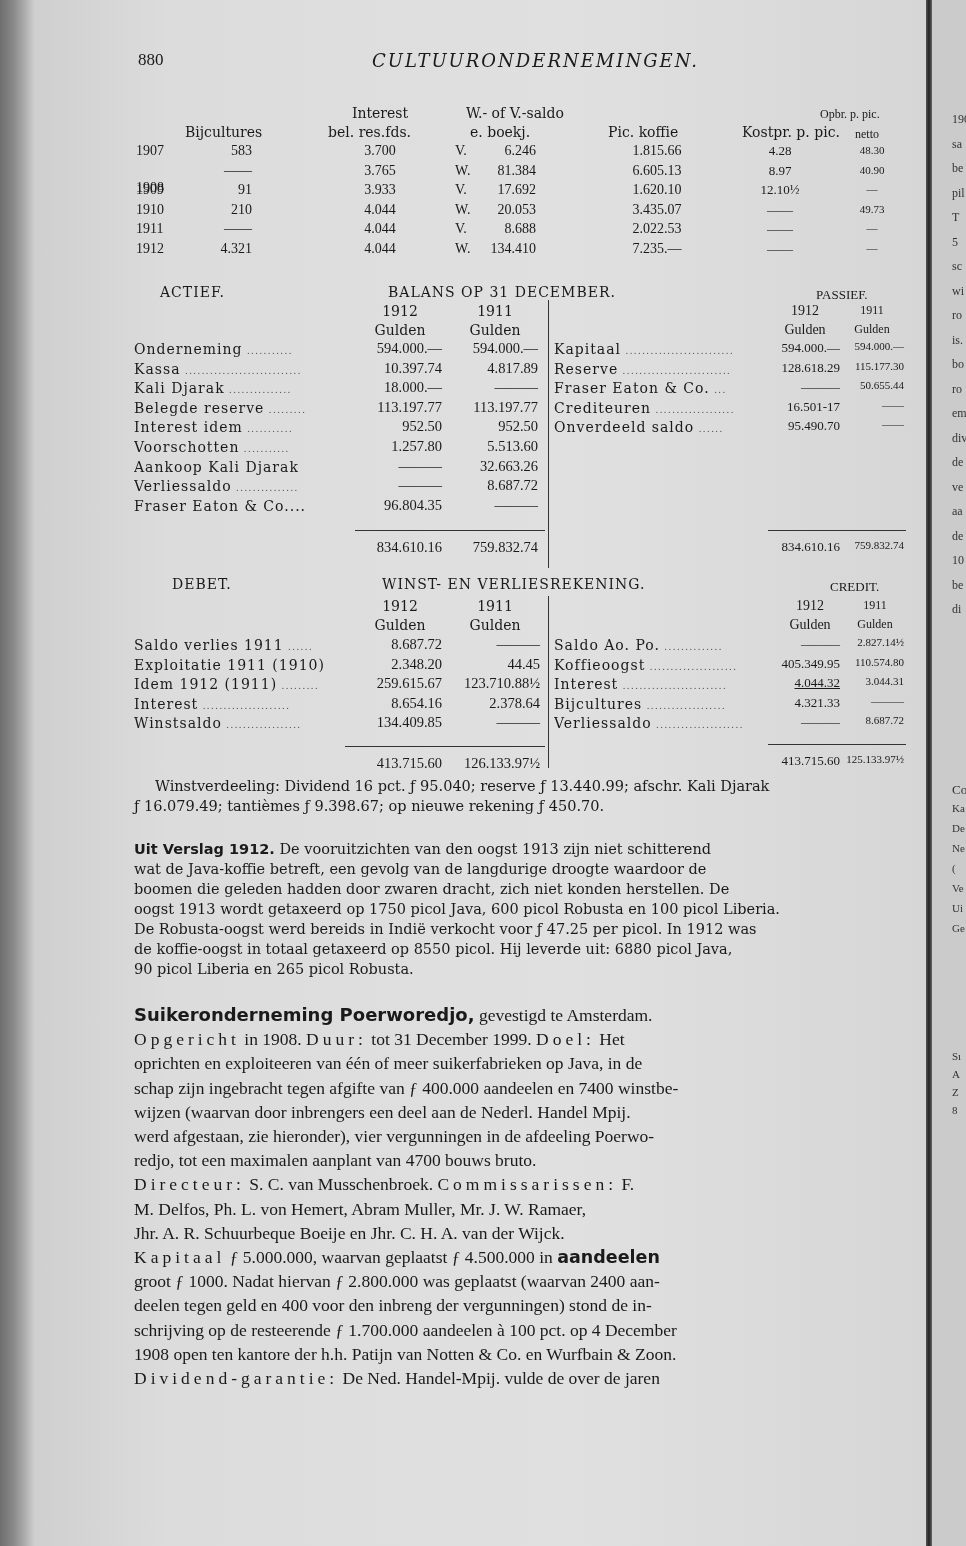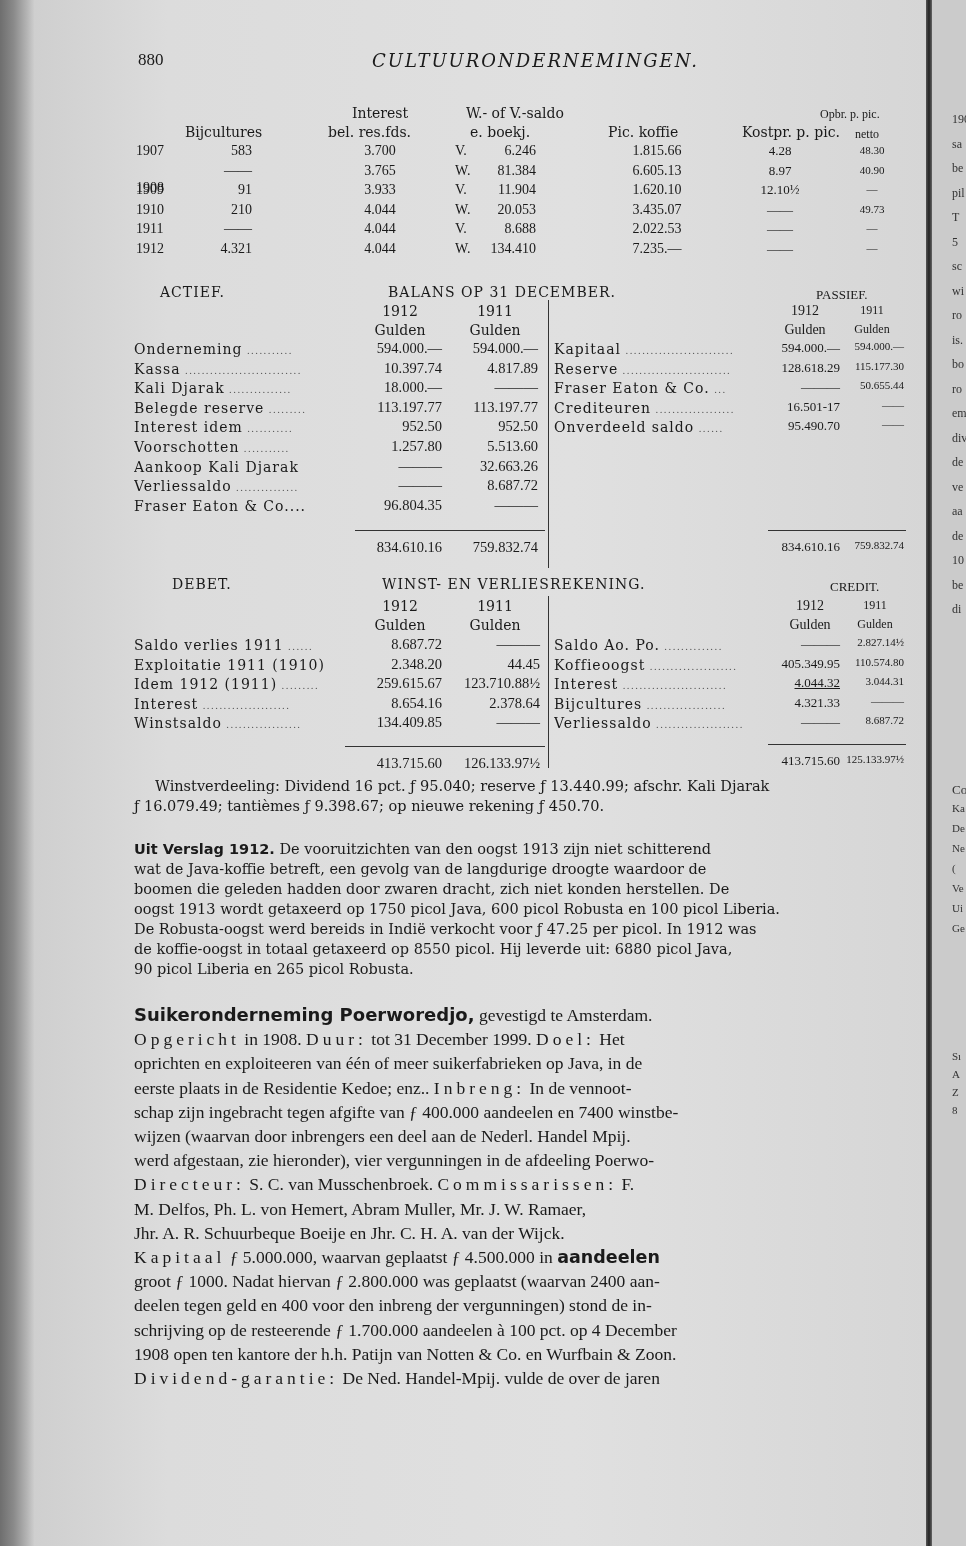--- a/index.html
+++ b/index.html
@@ -119,21 +119,21 @@
       <div class="abs narrow c" style="left:340px;top:162.6px;width:80px;text-align:center;">3.765</div>
       <div class="abs narrow" style="left:455px;top:162.6px;">W.</div>
       <div class="abs narrow r" style="left:470px;top:162.6px;width:66px;">81.384</div>
       <div class="abs narrow c" style="left:612px;top:162.6px;width:90px;">6.605.13</div>
       <div class="abs narrow c" style="left:750px;top:162.6px;width:60px;font-size:13px;">8.97</div>
       <div class="abs narrow c" style="left:850px;top:163.6px;width:44px;font-size:11px;">40.90</div>
       <div class="abs narrow" style="left:136px;top:182.2px;">1909</div>
       <div class="abs narrow r" style="left:190px;top:182.2px;width:62px;">91</div>
       <div class="abs narrow c" style="left:340px;top:182.2px;width:80px;">3.933</div>
       <div class="abs narrow" style="left:455px;top:182.2px;">V.</div>
-      <div class="abs narrow r" style="left:470px;top:182.2px;width:66px;">11.904</div>
+      <div class="abs narrow r" style="left:470px;top:182.2px;width:66px;">17.692</div>
       <div class="abs narrow c" style="left:612px;top:182.2px;width:90px;">1.620.10</div>
       <div class="abs narrow c" style="left:750px;top:182.2px;width:60px;font-size:13px;">12.10½</div>
       <div class="abs narrow c" style="left:850px;top:183.2px;width:44px;font-size:11px;">—</div>
       <div class="abs narrow" style="left:136px;top:201.8px;">1910</div>
       <div class="abs narrow r" style="left:190px;top:201.8px;width:62px;">210</div>
       <div class="abs narrow c" style="left:340px;top:201.8px;width:80px;">4.044</div>
       <div class="abs narrow" style="left:455px;top:201.8px;">W.</div>
       <div class="abs narrow r" style="left:470px;top:201.8px;width:66px;">20.053</div>
       <div class="abs narrow c" style="left:612px;top:201.8px;width:90px;">3.435.07</div>
       <div class="abs narrow c" style="left:750px;top:201.8px;width:60px;font-size:13px;">——</div>
@@ -295,24 +295,24 @@
     <div style="white-space:nowrap;"><span>oogst 1913 wordt getaxeerd op 1750 picol Java, 600 picol Robusta en 100 picol Liberia.</span></div>
     <div style="white-space:nowrap;"><span>De Robusta-oogst werd bereids in Indië verkocht voor ƒ 47.25 per picol. In 1912 was</span></div>
     <div style="white-space:nowrap;"><span>de koffie-oogst in totaal getaxeerd op 8550 picol. Hij leverde uit: 6880 picol Java,</span></div>
     <div style="white-space:nowrap;"><span>90 picol Liberia en 265 picol Robusta.</span></div>
   </div>
 
 <div class="para2" style="top:1003px;" id="suiker">
     <div style="white-space:nowrap;"><span class="bold-sans" style="font-size:18px;">Suikeronderneming Poerworedjo,</span><span> gevestigd te Amsterdam.</span></div>
     <div style="white-space:nowrap;"><span class="spaced">Opgericht</span><span> in 1908. </span><span class="spaced">Duur:</span><span> tot 31 December 1999. </span><span class="spaced">Doel:</span><span> Het</span></div>
     <div style="white-space:nowrap;"><span>oprichten en exploiteeren van één of meer suikerfabrieken op Java, in de</span></div>
-    <div style="white-space:nowrap;"><span>eerste plaats in de Residentie Kedoe; enz.. </span><span class="spaced">Inbreng:</span><span> In de vennoot-</span></div>
     <div style="white-space:nowrap;"><span>schap zijn ingebracht tegen afgifte van ƒ 400.000 aandeelen en 7400 winstbe-</span></div>
     <div style="white-space:nowrap;"><span>wijzen (waarvan door inbrengers een deel aan de Nederl. Handel Mpij.</span></div>
     <div style="white-space:nowrap;"><span>werd afgestaan, zie hieronder), vier vergunningen in de afdeeling Poerwo-</span></div>
+    <div style="white-space:nowrap;"><span>redjo,   tot   een   maximalen   aanplant   van   4700   bouws   bruto.</span></div>
     <div style="white-space:nowrap;"><span class="spaced">Directeur:</span><span> S. C. van Musschenbroek. </span><span class="spaced">Commissarissen:</span><span> F.</span></div>
     <div style="white-space:nowrap;"><span>M. Delfos, Ph. L. von Hemert, Abram Muller, Mr. J. W. Ramaer,</span></div>
     <div style="white-space:nowrap;"><span>Jhr. A. R. Schuurbeque Boeije en Jhr. C. H. A. van der Wijck.</span></div>
     <div style="white-space:nowrap;"><span class="spaced">Kapitaal</span><span> ƒ 5.000.000, waarvan geplaatst ƒ 4.500.000 in </span><span class="bold-sans">aandeelen</span></div>
     <div style="white-space:nowrap;"><span>groot ƒ 1000. Nadat hiervan ƒ 2.800.000 was geplaatst (waarvan 2400 aan-</span></div>
     <div style="white-space:nowrap;"><span>deelen tegen geld en 400 voor den inbreng der vergunningen) stond de in-</span></div>
     <div style="white-space:nowrap;"><span>schrijving op de resteerende ƒ 1.700.000 aandeelen à 100 pct. op 4 December</span></div>
     <div style="white-space:nowrap;"><span>1908 open ten kantore der h.h. Patijn van Notten &amp; Co. en Wurfbain &amp; Zoon.</span></div>
     <div style="white-space:nowrap;"><span class="spaced">Dividend-garantie:</span><span> De Ned. Handel-Mpij. vulde de over de jaren</span></div>
   </div>

